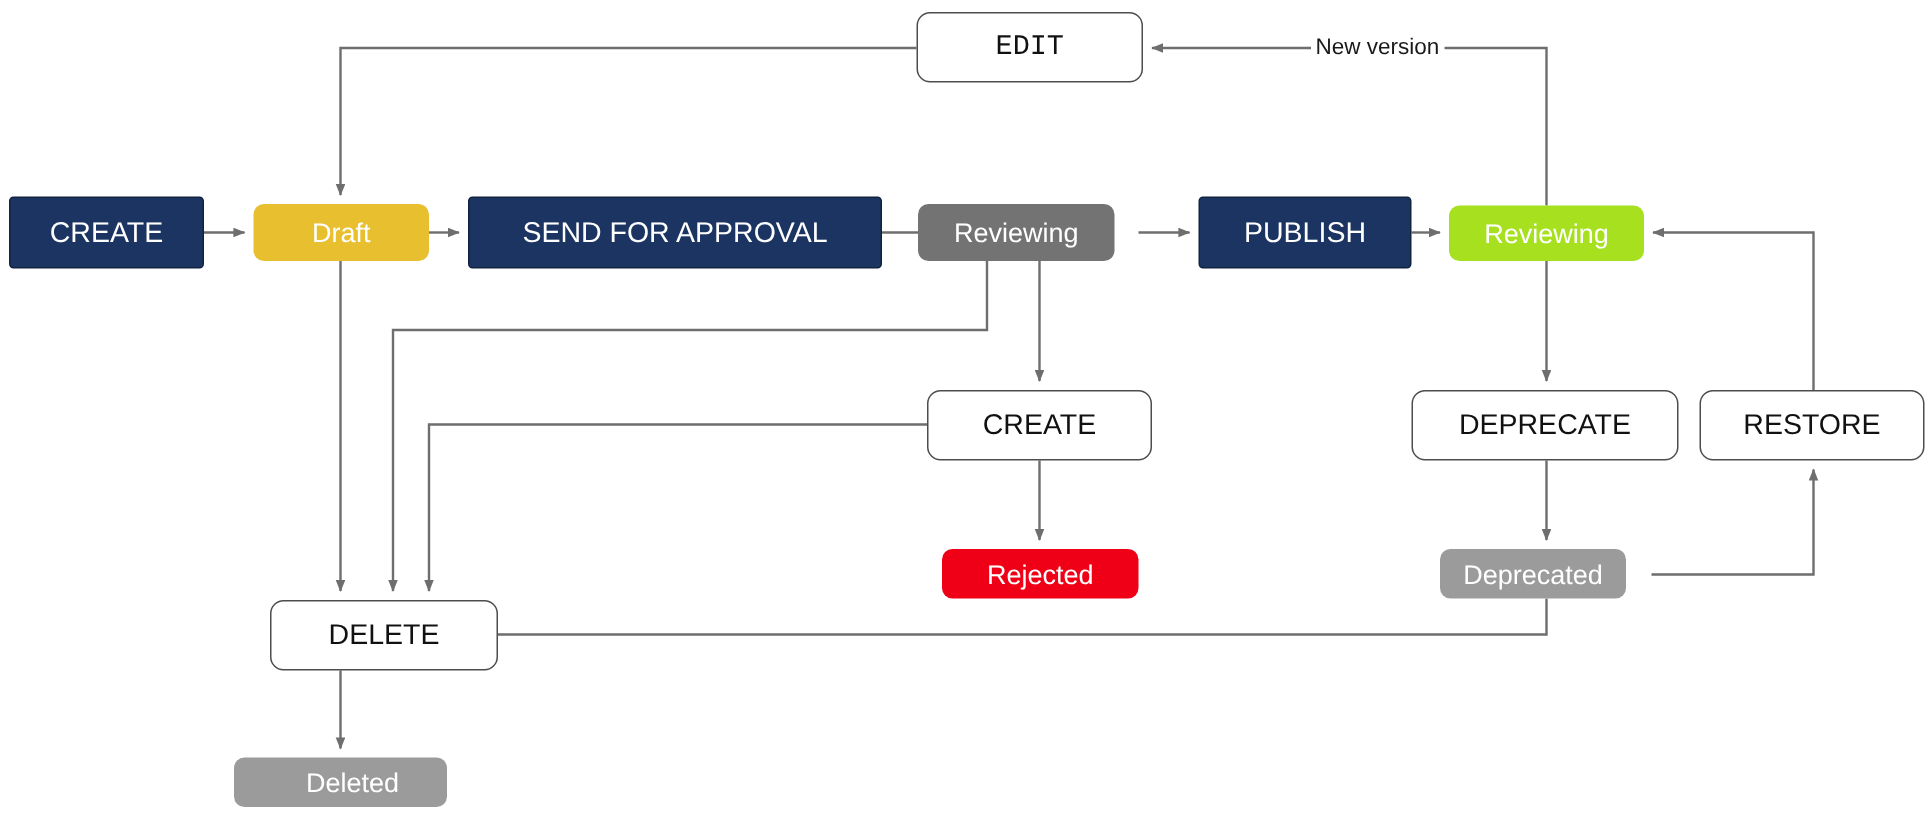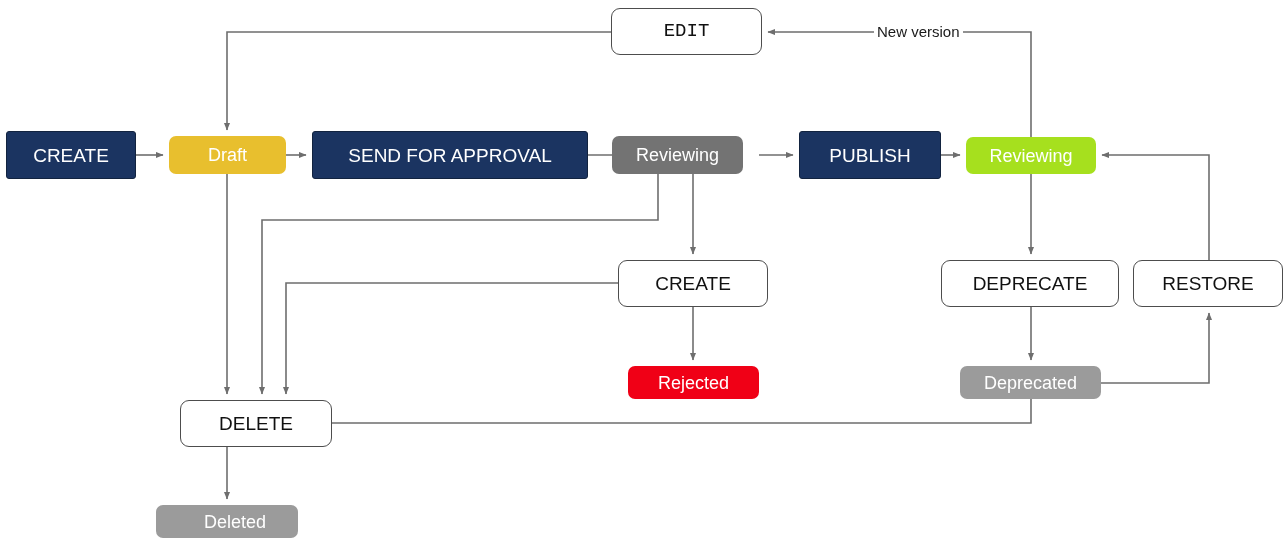--- a/index.html
+++ b/index.html
@@ -149,21 +149,21 @@
   </div>
 
   <div class="node node-state" style="left:628px; top:366px; width:131px; height:33px; background:#f00016;">
     <span>Rejected</span>
   </div>
 
   <div class="node node-action" style="left:941px; top:260px; width:178px; height:47px;">
     <span>DEPRECATE</span>
   </div>
 
-  <div class="node node-state" style="left:960px; top:366px; width:141px; height:33px; background:#9b9b9b;">
+  <div class="node node-state" style="left:960px; top:366px; width:124px; height:33px; background:#9b9b9b;">
     <span>Deprecated</span>
   </div>
 
   <div class="node node-action" style="left:1133px; top:260px; width:150px; height:47px;">
     <span>RESTORE</span>
   </div>
 
   <div class="node node-action" style="left:151px; top:400px; width:152px; height:47px;margin-left:29px;">
     <span>DELETE</span>
   </div>

